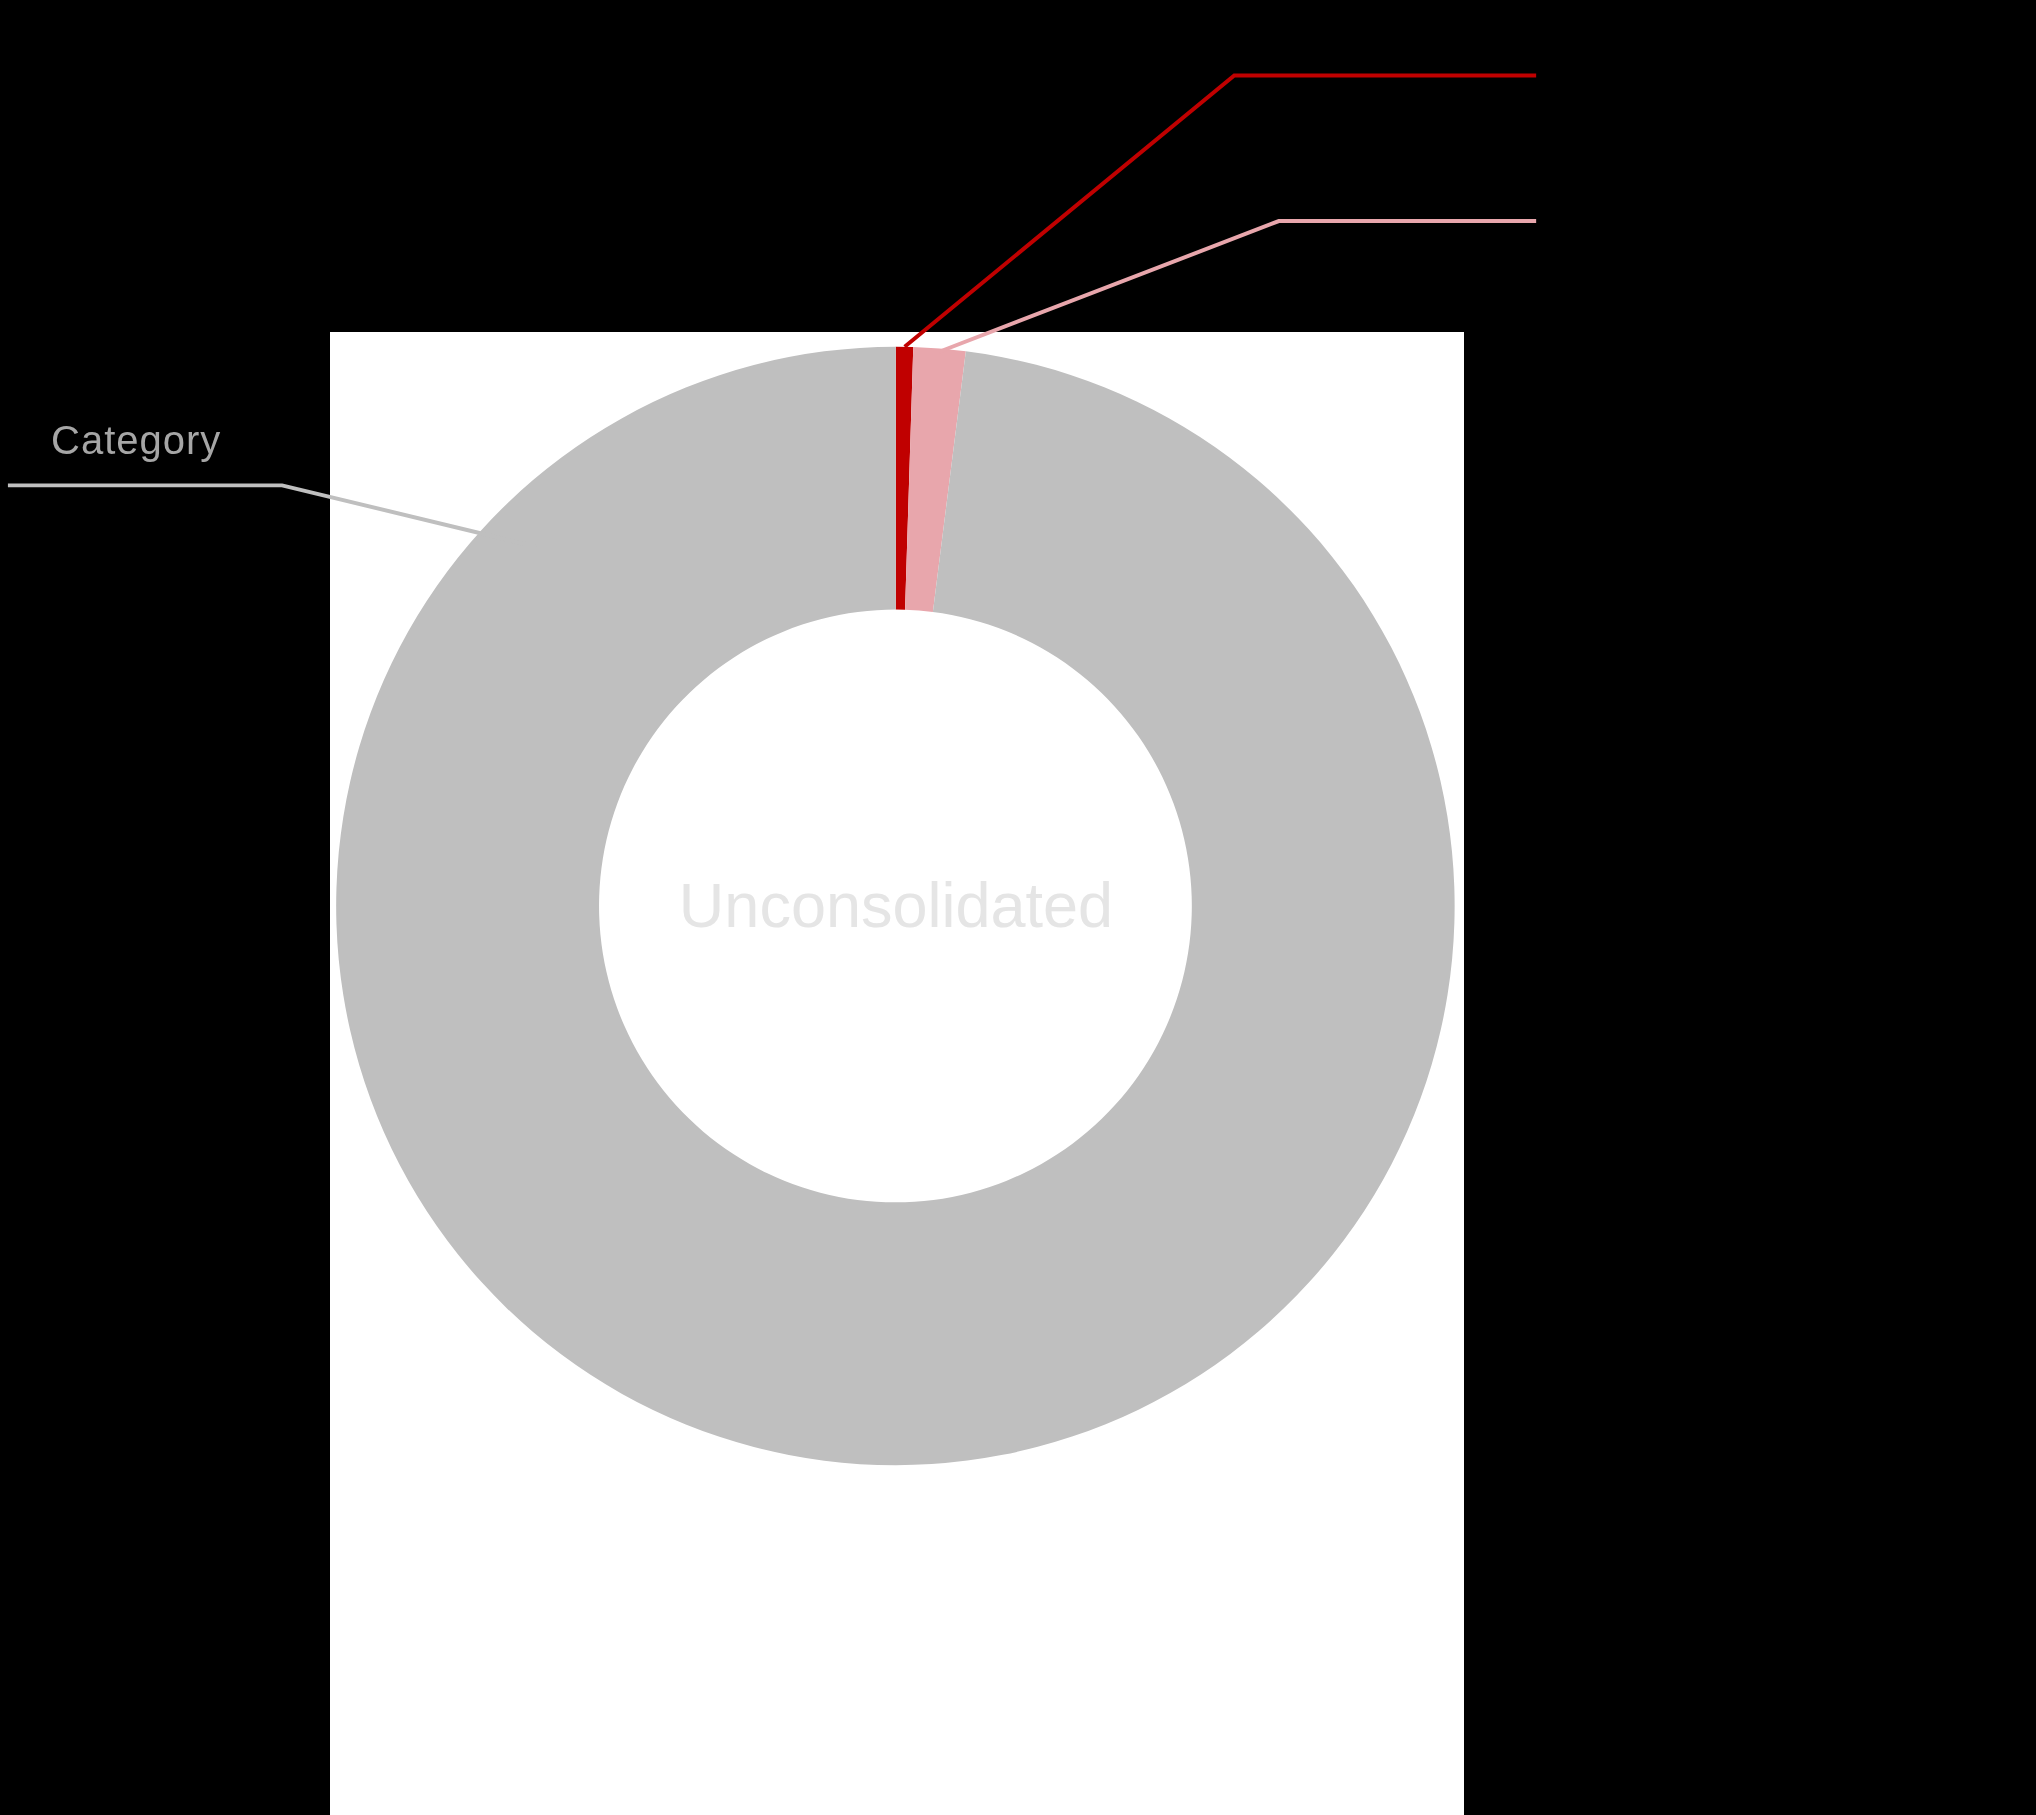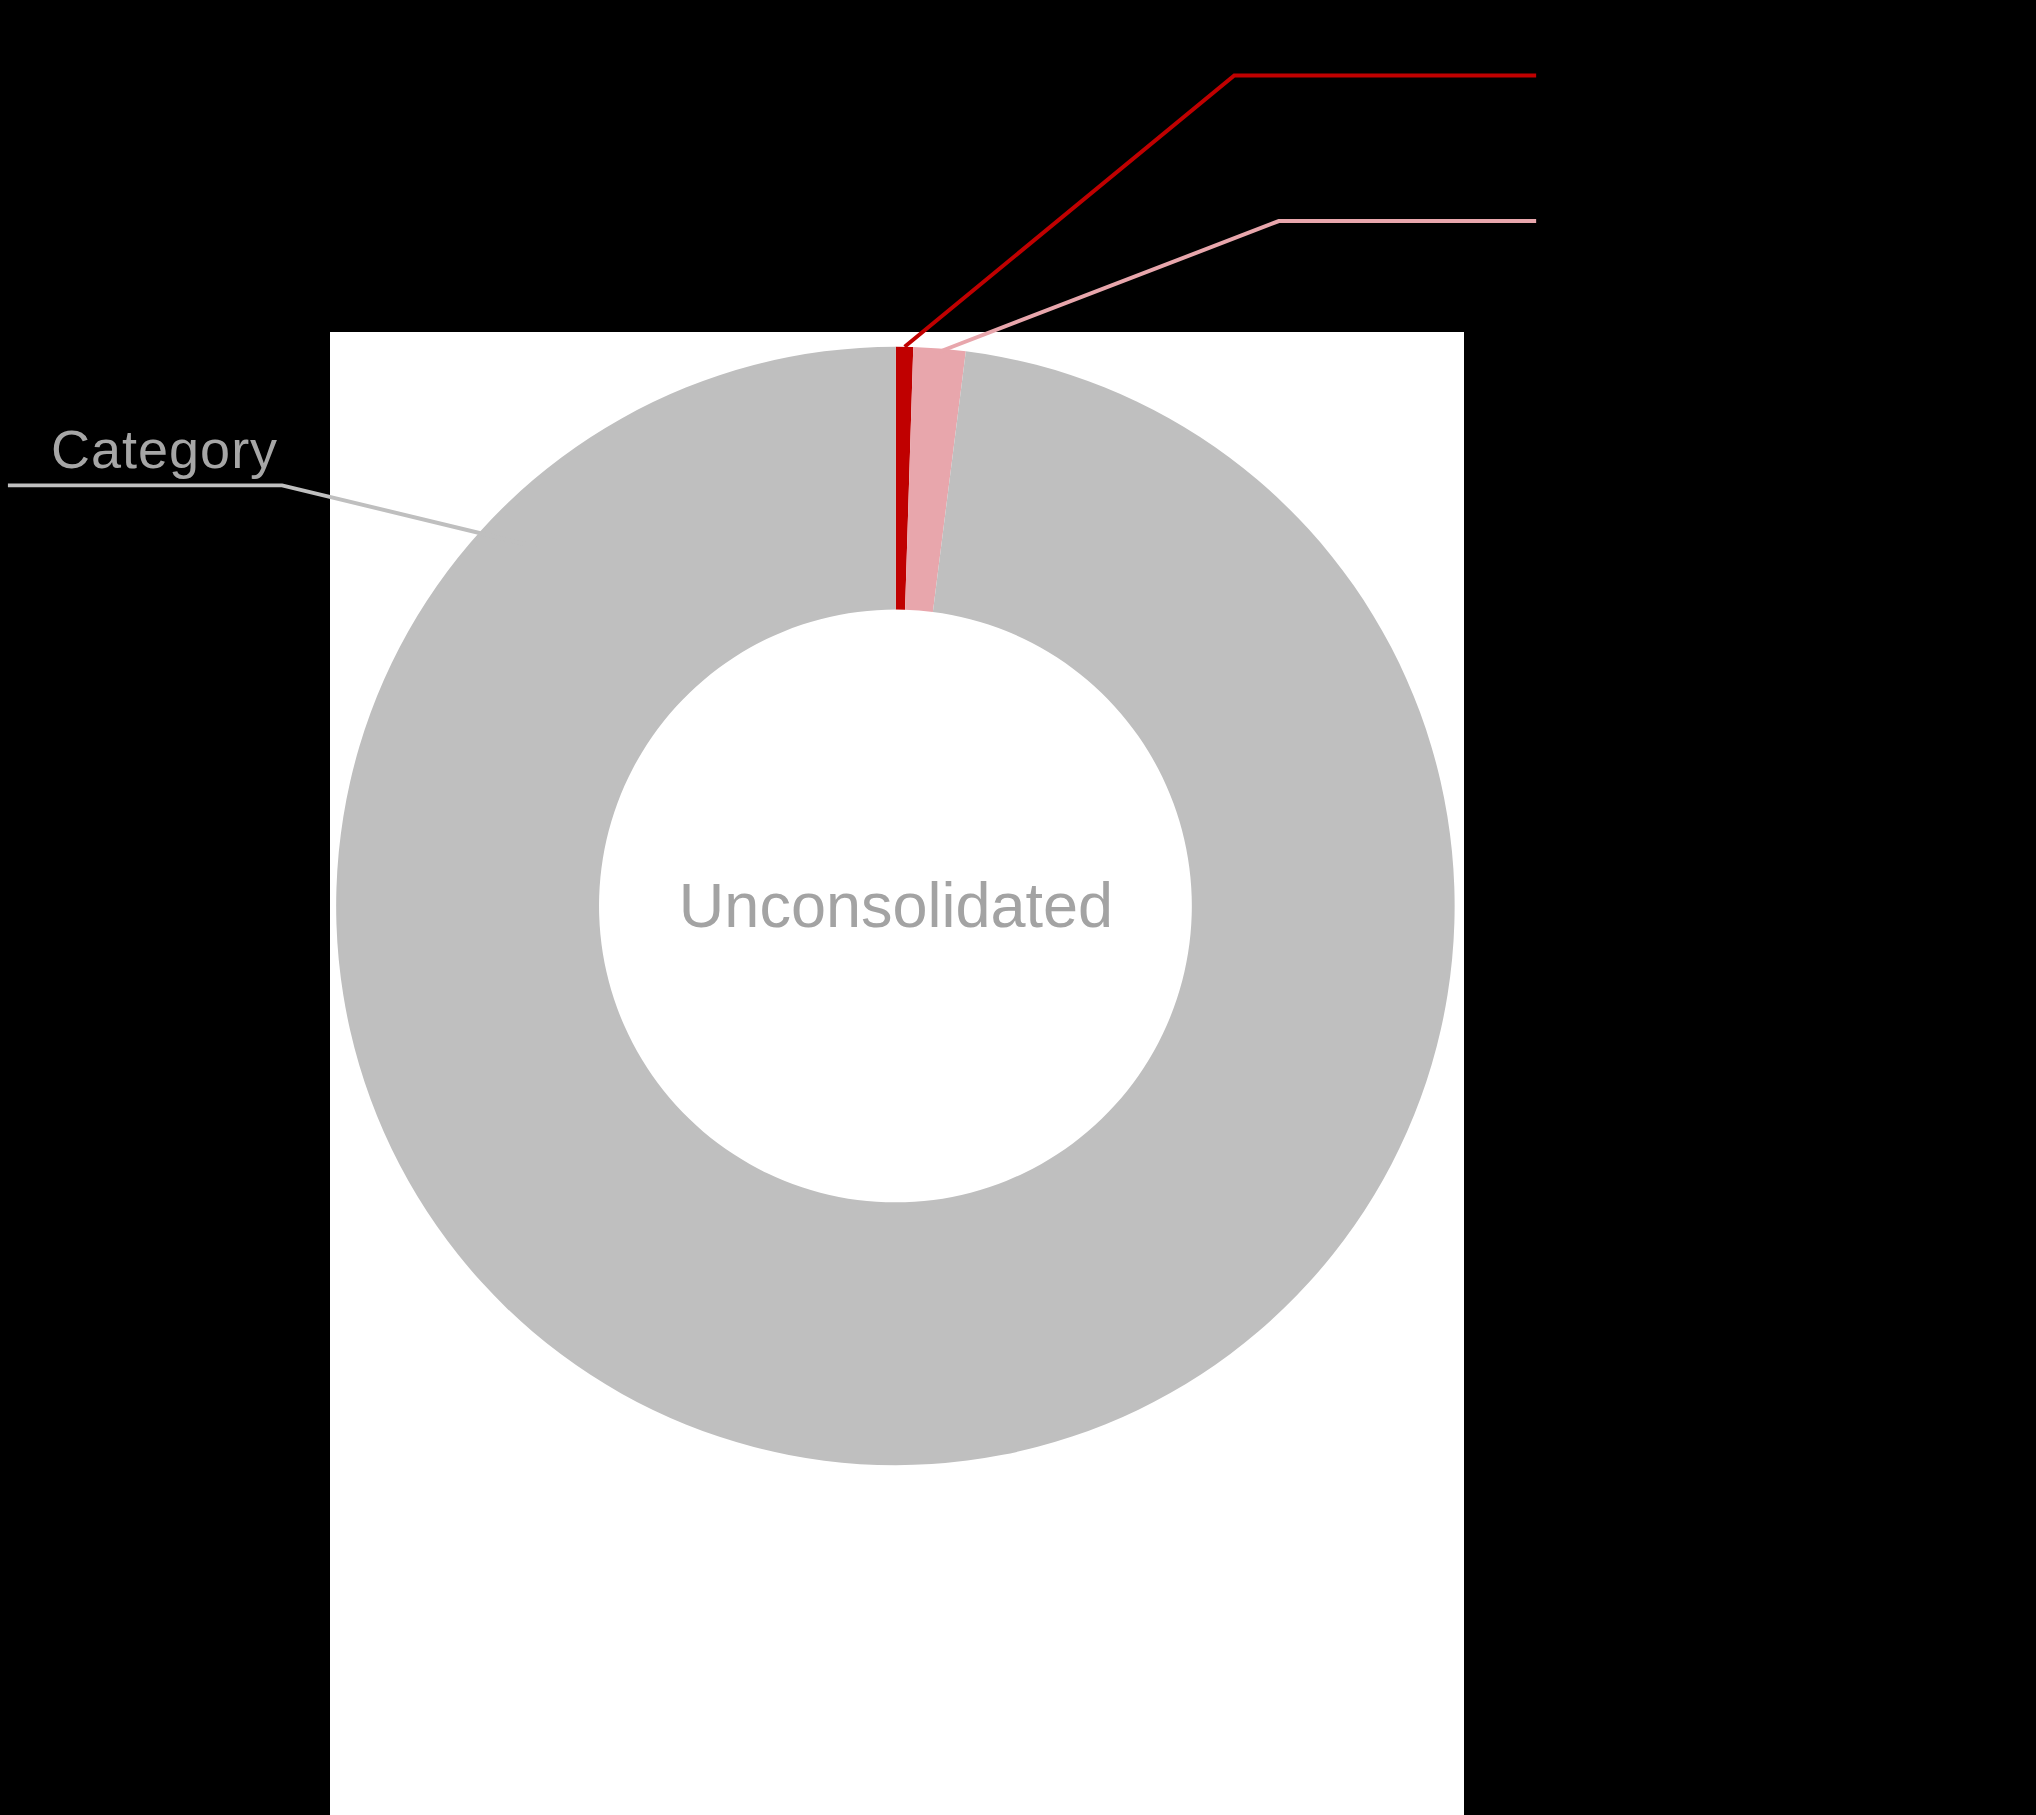--- a/index.html
+++ b/index.html
@@ -33,31 +33,31 @@
   }
   .leader {
     fill: none;
     stroke-width: 4;
     stroke-linejoin: miter;
   }
   .category-label {
     position: absolute;
     left: 51px;
     top: 418px;
-    font-size: 54px;
+    font-size: 40px;
     color: #A6A6A6;
     letter-spacing: 1px;
   }
   .center-text {
     position: absolute;
     left: 896px;
     top: 906px;
     transform: translate(-50%, -50%);
     text-align: right;
-    color: #a3a3a3;
+    color: #e5e5e5;
     font-size: 63px;
     line-height: 1.32;
     width: max-content;
   }
 </style>
 </head>
 <body>
 
 <div class="page">
 

